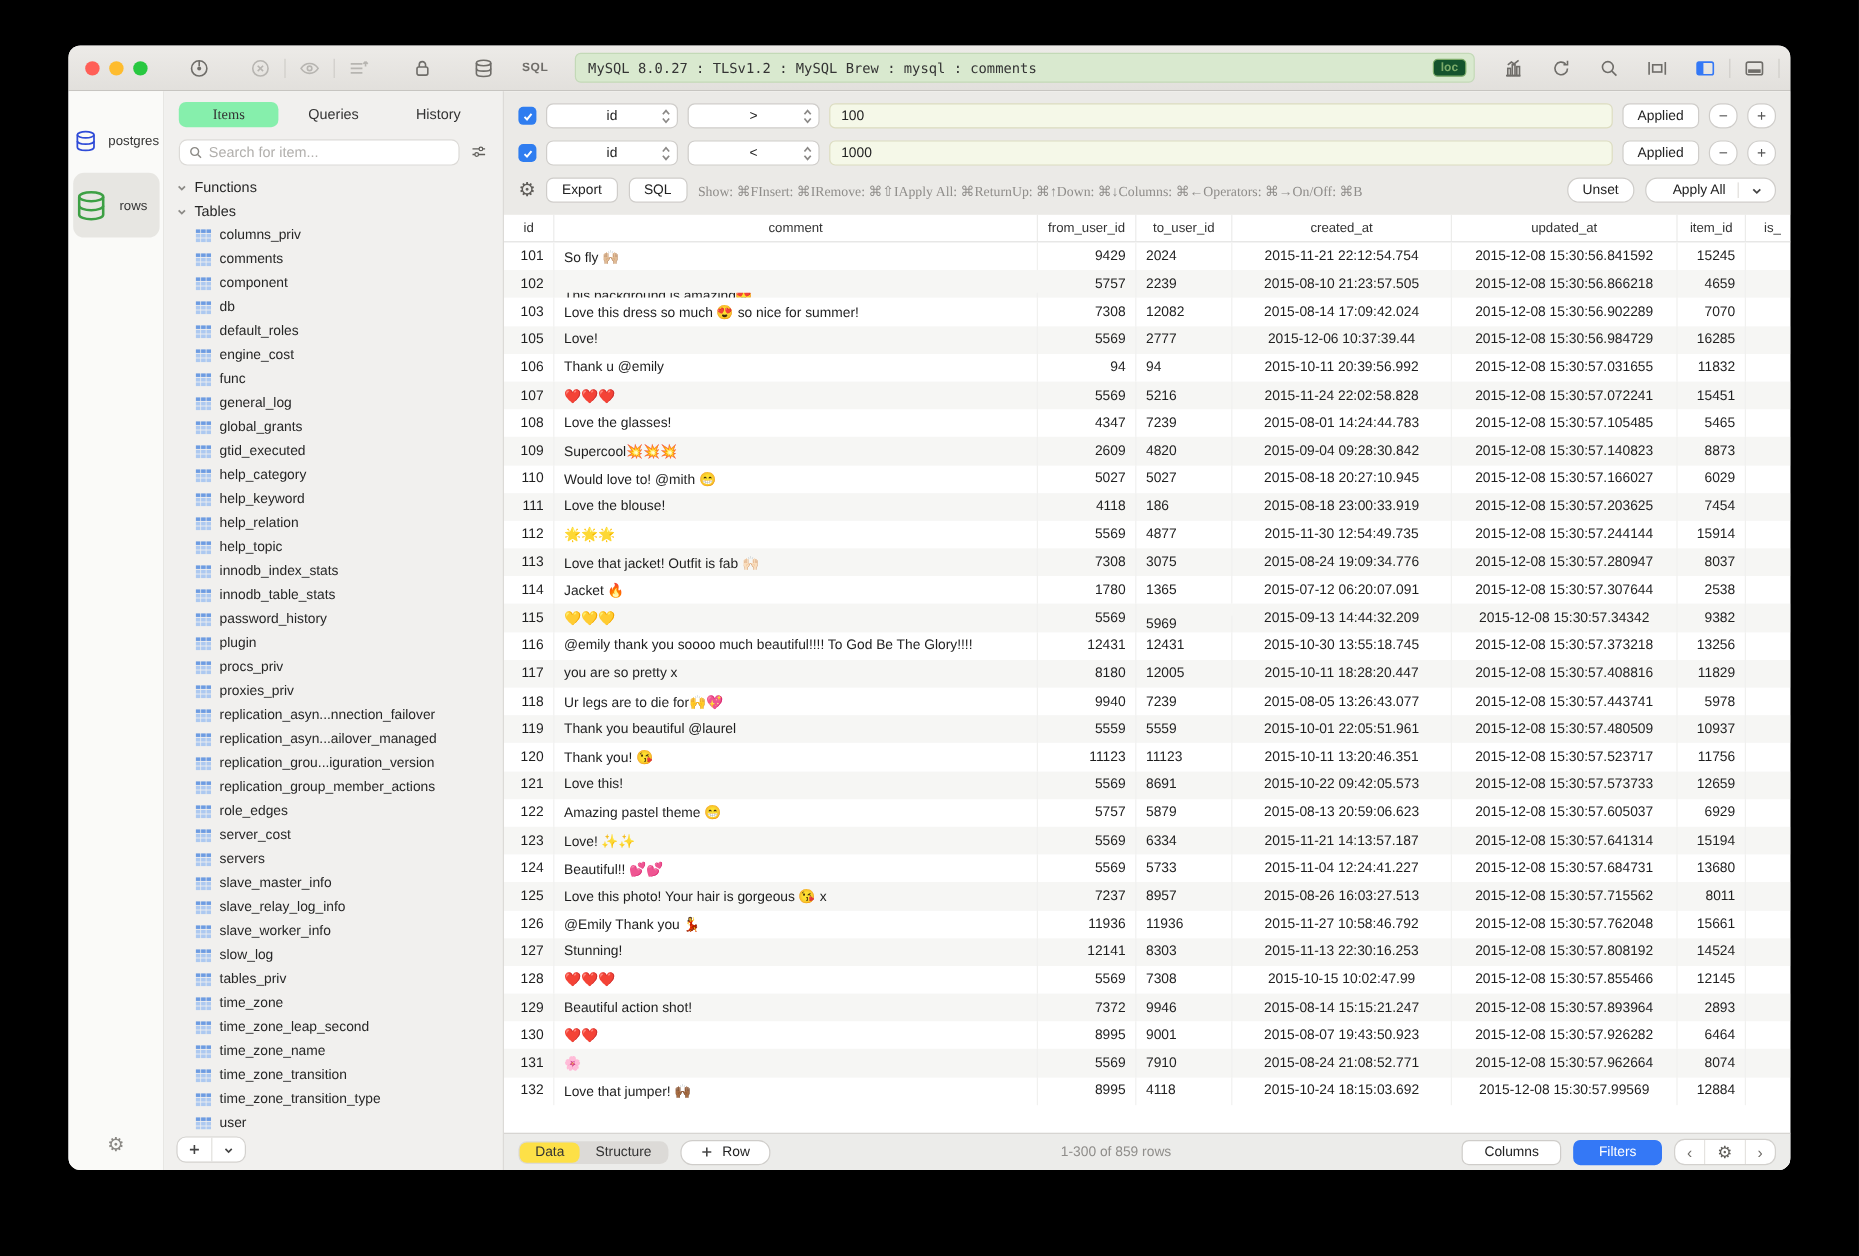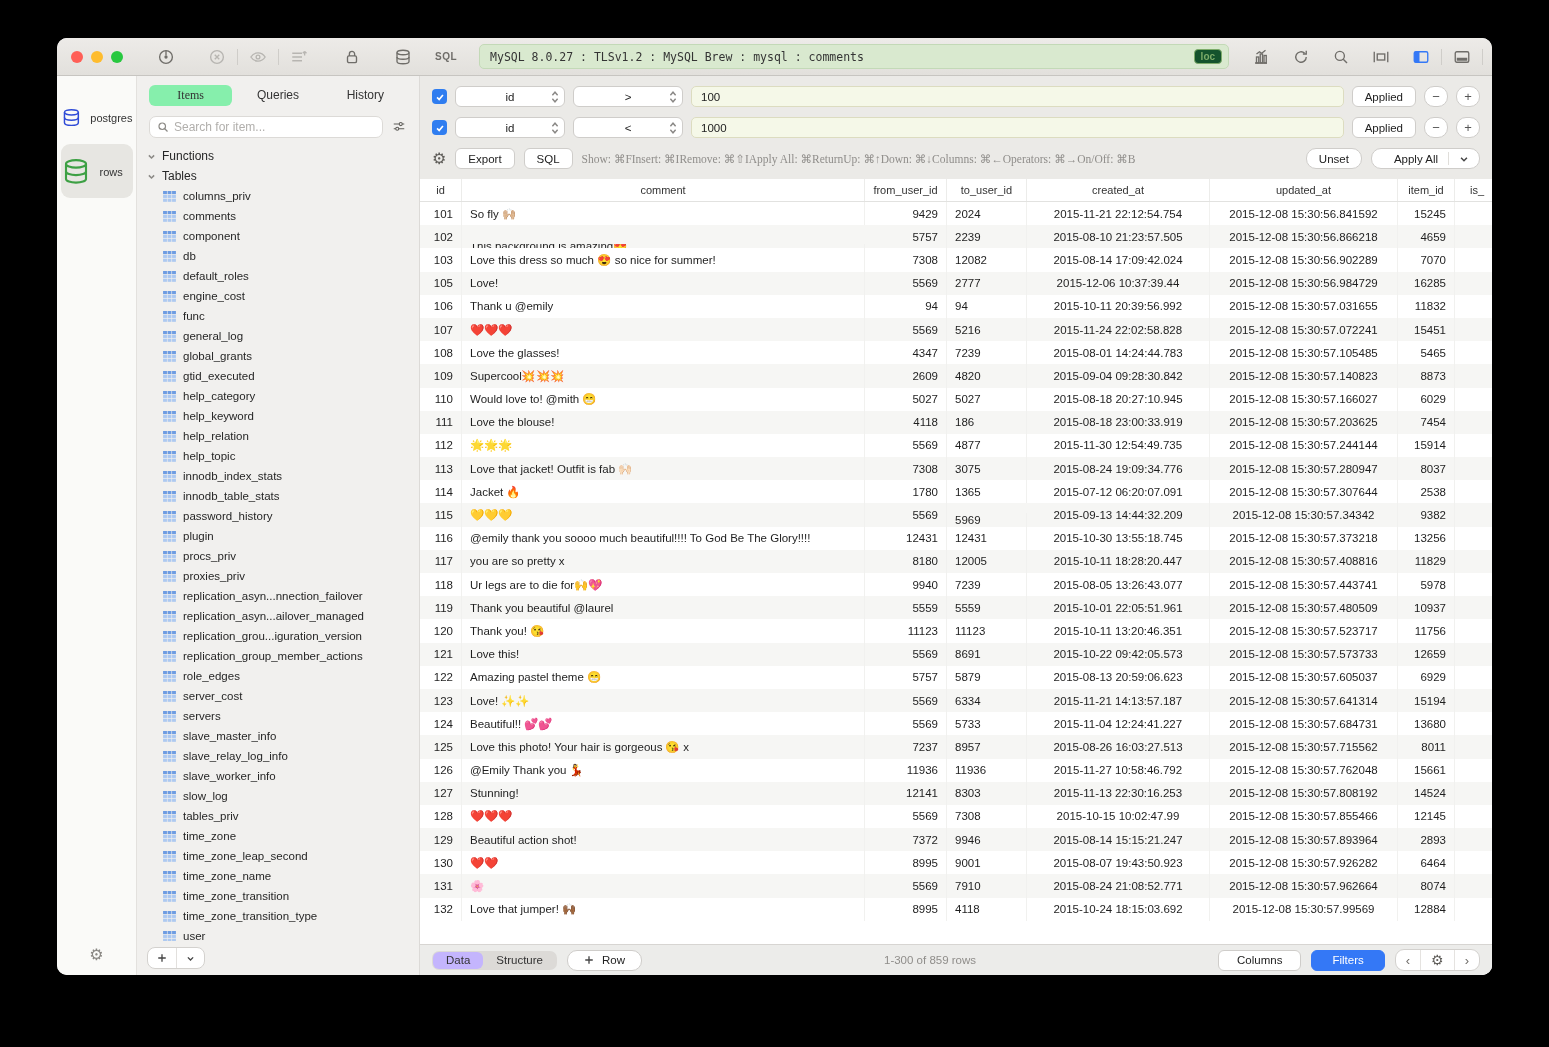--- a/index.html
+++ b/index.html
@@ -95,21 +95,21 @@
   .cell { font-size:11.5px; color:#1e1e1e; border-right:1px solid #f1f1ef; display:flex;
           align-items:center; flex:none; padding:0 8px; overflow:hidden; white-space:nowrap; }
   .a-r { justify-content:flex-end; }
   .a-c { justify-content:center; }
 
   
   .statusbar { height:31px; background:#ececea; border-top:1px solid #d7d5d2; display:flex;
                align-items:center; padding:0 12px; gap:10px; flex:none; }
   .seg { display:flex; background:#dcdad7; border-radius:7px; padding:1px; }
   .seg-item { padding:2.5px 13px; font-size:11.5px; color:#333; border-radius:6px; }
-  .seg-item.active { background:#c4b5fd; }
+  .seg-item.active { background:#fde047; }
   .addrow { display:flex; align-items:center; gap:8px; padding:0 16px; }
   .count { flex:1; text-align:center; color:#8f8d8a; font-size:11.5px; }
   .filters-btn { background:#3478f6; border-color:#3478f6; color:#fff; padding:0 20px; }
   .columns-btn { padding:0 18px; }
   .nav-group { height:22px; background:#fff; border:1px solid #d3d1ce; border-radius:9px;
                display:flex; align-items:center; color:#6e6c68; }
   .nav-group .part { padding:0 10px; height:100%; display:flex; align-items:center; font-size:13px; }
   .nav-group .part + .part { border-left:1px solid #e5e3e0; }
 </style>
 </head>

